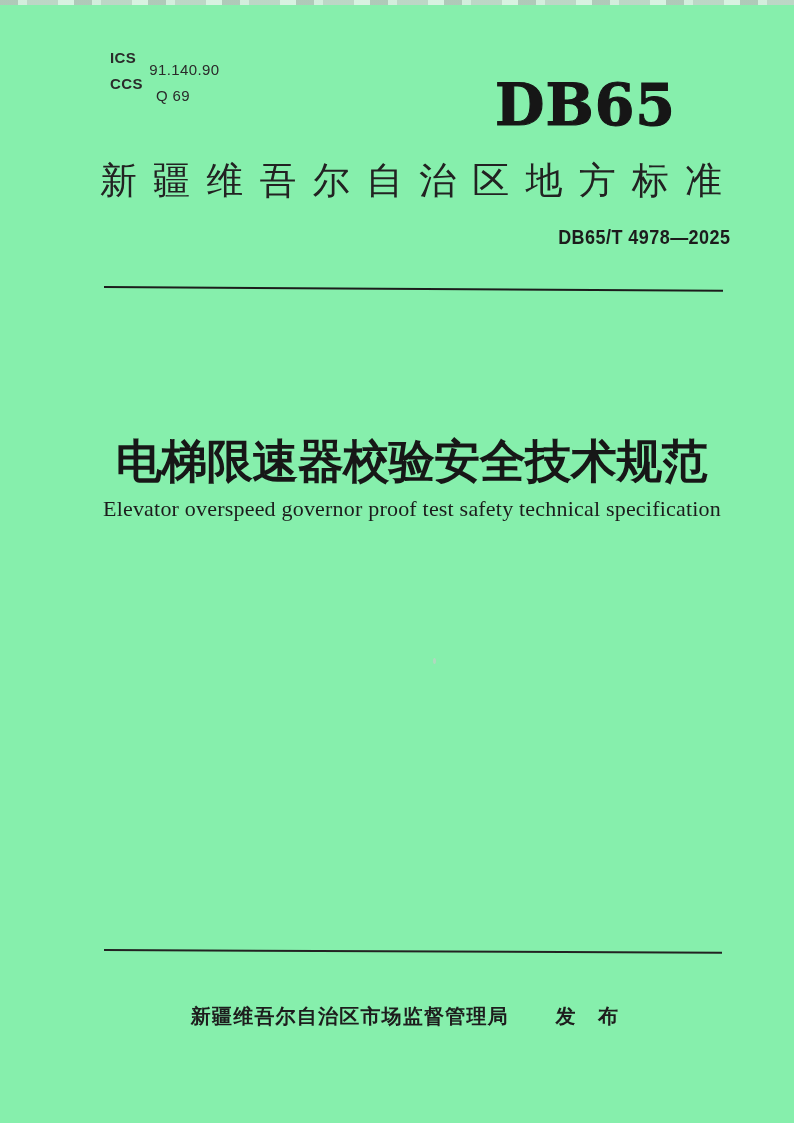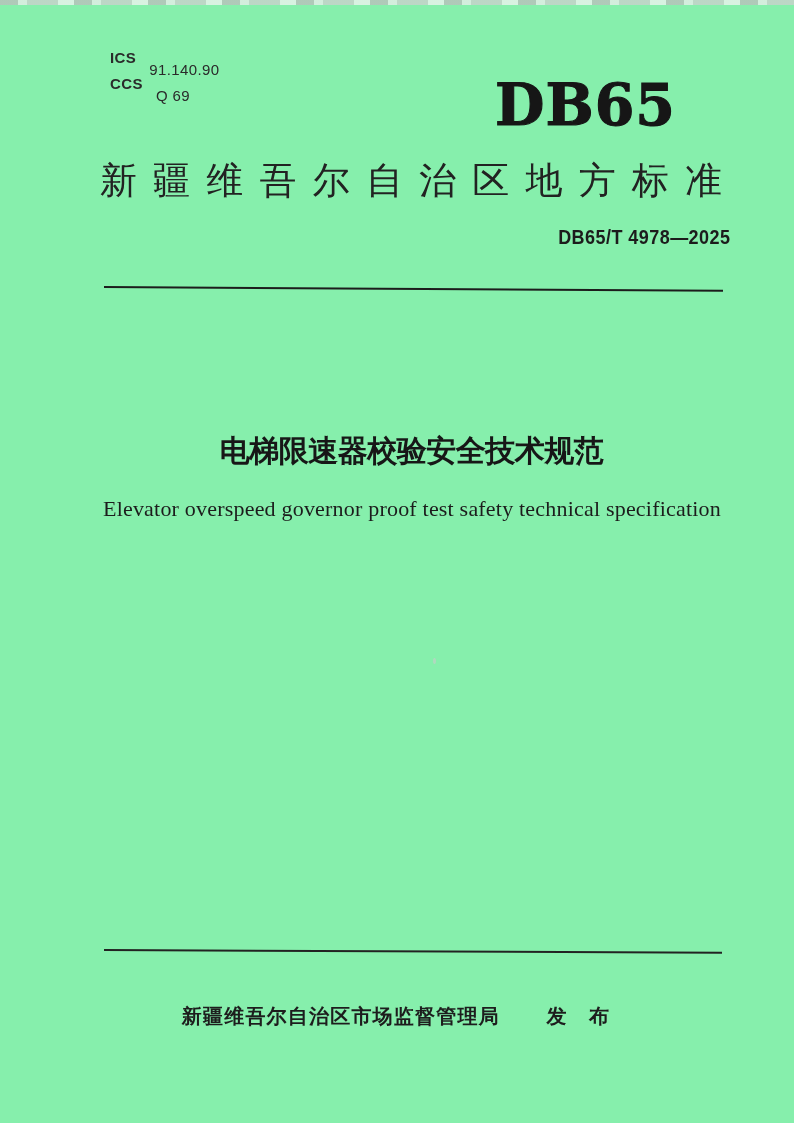--- a/index.html
+++ b/index.html
@@ -104,21 +104,21 @@
     background: #1c1c1c;
     transform: rotate(.35deg);
     transform-origin: left center;
   }
   
   .title-zh {
     position: absolute;
     left: 103px; top: 431px;
     width: 617px;
     text-align: center;
-    font-size: 30px;
+    font-size: 46px;
     font-weight: 700;
     letter-spacing: -0.5px;
     color: #171717;
     white-space: nowrap;
   }
   .title-en {
     position: absolute;
     left: 103px; top: 496px;
     width: 617px;
     text-align: center;
@@ -146,21 +146,21 @@
     position: absolute;
     left: 104px; top: 949px;
     width: 618px; height: 2.2px;
     background: #222222;
     transform: rotate(.25deg);
     transform-origin: left center;
   }
   
   .publisher {
     position: absolute;
-    left: 7px; top: 1003px;
+    left: 16px; top: 1003px;
     width: 778px;
     text-align: center;
     font-size: 20px;
     font-weight: 600;
     letter-spacing: 1.2px;
     color: #1d1d1d;
     white-space: nowrap;
   }
   .publisher .pub-label { margin-left: 40px; }
 </style>

